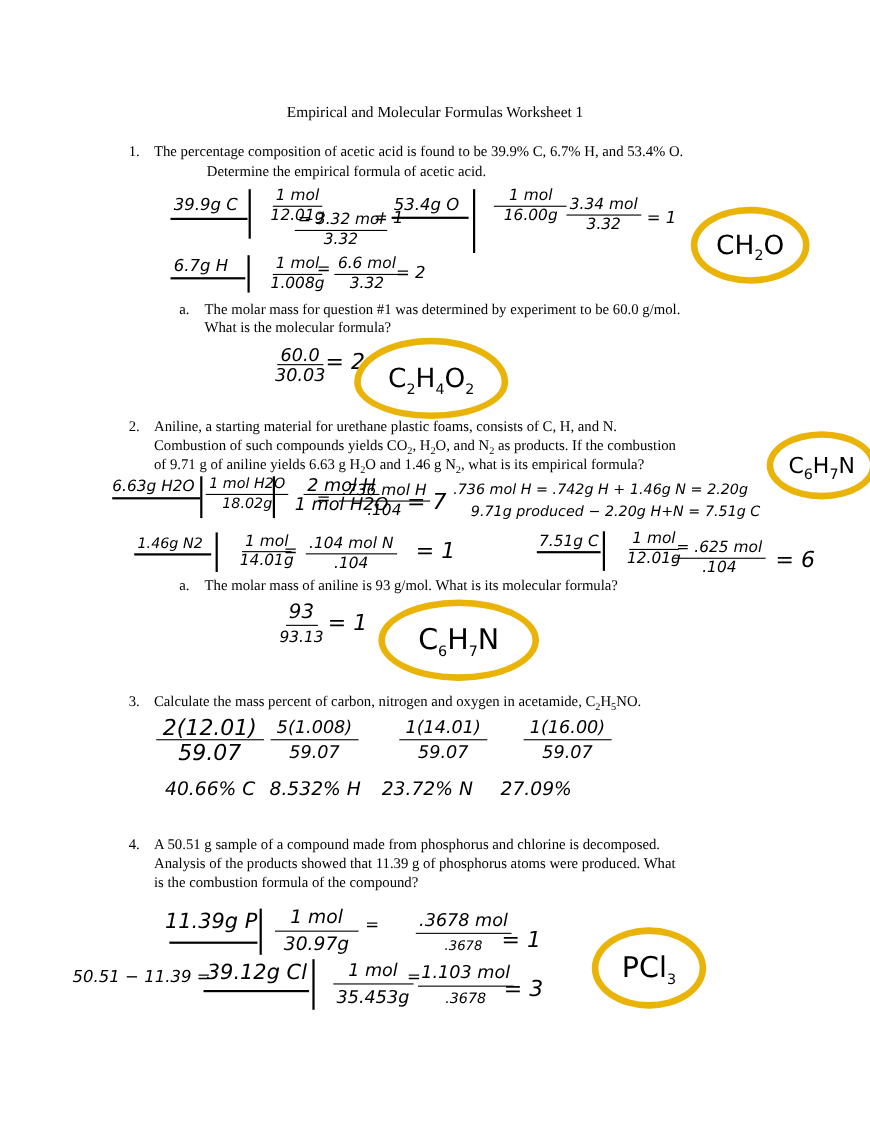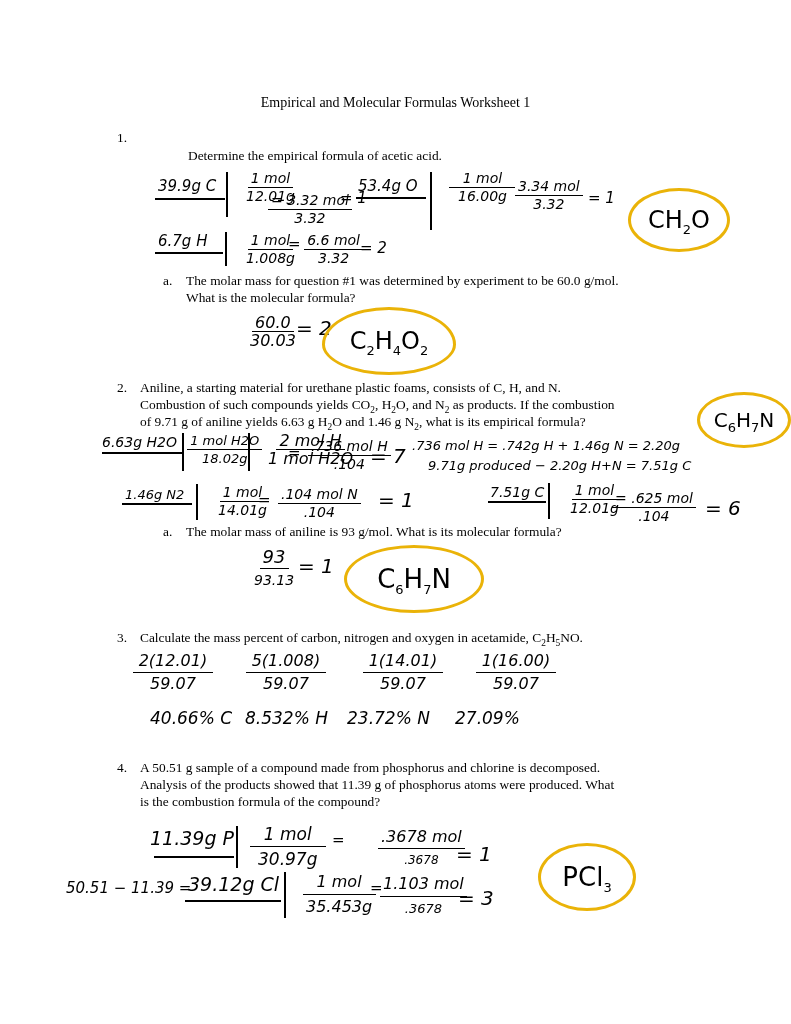--- a/index.html
+++ b/index.html
@@ -9,36 +9,37 @@
     .t { position: absolute; font-size: 13.4px; line-height: 16px; white-space: nowrap; }
     .title { left: 0; width: 791px; text-align: center; top: 95px; font-size: 14px; }
     .num { position: absolute; font-size: 13.4px; line-height: 16px; }
     .hw { position: absolute; font-family: "DejaVu Sans", sans-serif; font-style: italic;
           white-space: nowrap; color: #000; font-size: 15px; line-height: 17px; }
     .hw.big { font-size: 20px; }
     .frac { position: absolute; display: inline-flex; flex-direction: column; align-items: center;
             font-family: "DejaVu Sans", sans-serif; font-style: italic; font-size: 14px; line-height: 17px; }
     .frac .n { border-bottom: 1.6px solid #000; padding: 0 3px; white-space: nowrap; }
     .frac .d { padding: 0 18px; white-space: nowrap; }
-    .circle { position: absolute; border: 3px solid #eab308; border-radius: 50%;
+    .circle { position: absolute; border: 6px solid #eab308; border-radius: 50%;
               display: flex; align-items: center; justify-content: center;
               font-family: "DejaVu Sans", sans-serif; font-size: 24px; }
     .circle sub { font-size: 13px; }
     .vbar { position: absolute; width: 1.6px; background: #000; }
     .hline { position: absolute; height: 1.6px; background: #000; transform-origin: left center; }
     sub { font-size: 70%; line-height: 0; }
   </style>
 </head>
 <body>
 
 <div class="page">
 
   <div class="t title">Empirical and Molecular Formulas Worksheet 1</div>
 
   <div class="num" style="left:117px; top:130px;">1.</div>
+  <div class="t" style="left:140px; top:130px;">The percentage composition of acetic acid is found to be 39.9% C, 6.7% H, and 53.4% O.</div>
   <div class="t" style="left:140px; top:148px;margin-left:48px;">Determine the empirical formula of acetic acid.</div>
 
   <div class="hw" style="left:158px; top:178px;">39.9g C</div>
   <div class="hline" style="left:155px; top:198px; width:70px;"></div>
   <div class="vbar" style="left:226px; top:172px; height:45px;"></div>
   <div class="frac" style="left:228px; top:170px;">
     <span class="n">1 mol</span>
     <span class="d">12.01g</span>
   </div>
   <div class="frac" style="left:268px; top:192px;">
@@ -155,21 +156,21 @@
     <span class="d" style="font-size:14px;">93.13</span>
   </div>
   <div class="hw big" style="left:298px; top:558px;">= 1</div>
   <div class="circle" style="left:344px; top:545px; width:134px; height:62px; font-size:26px;">
     <span>C<sub>6</sub>H<sub>7</sub>N</span>
   </div>
 
   <div class="num" style="left:117px; top:630px;">3.</div>
   <div class="t" style="left:140px; top:630px;">Calculate the mass percent of carbon, nitrogen and oxygen in acetamide, C<sub>2</sub>H<sub>5</sub>NO.</div>
 
-  <div class="frac" style="left:132px; top:650px; font-size:16px; line-height:22px;">
+  <div class="frac" style="left:142px; top:650px; font-size:20px; line-height:22px;">
     <span class="n" style="padding:0 6px;">2(12.01)</span>
     <span class="d">59.07</span>
   </div>
   <div class="frac" style="left:245px; top:650px; font-size:16px; line-height:22px;">
     <span class="n" style="padding:0 6px;">5(1.008)</span>
     <span class="d">59.07</span>
   </div>
   <div class="frac" style="left:362px; top:650px; font-size:16px; line-height:22px;">
     <span class="n" style="padding:0 6px;">1(14.01)</span>
     <span class="d">59.07</span>

